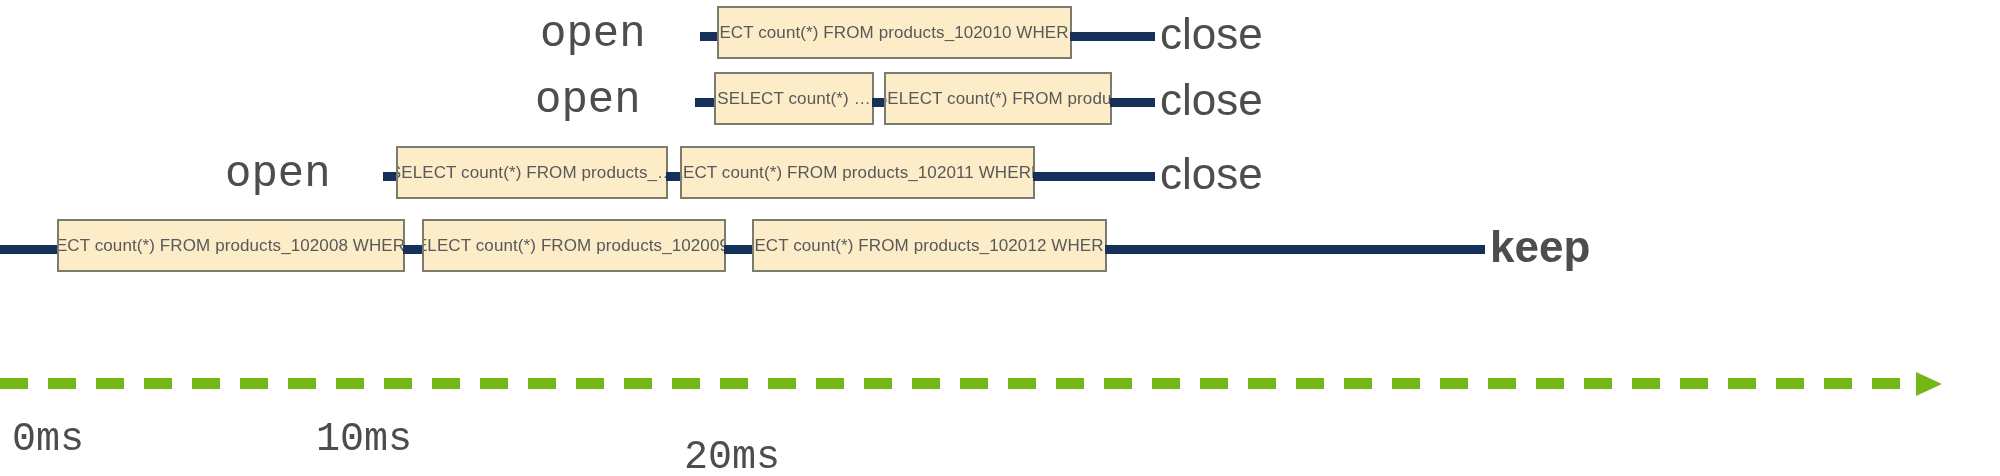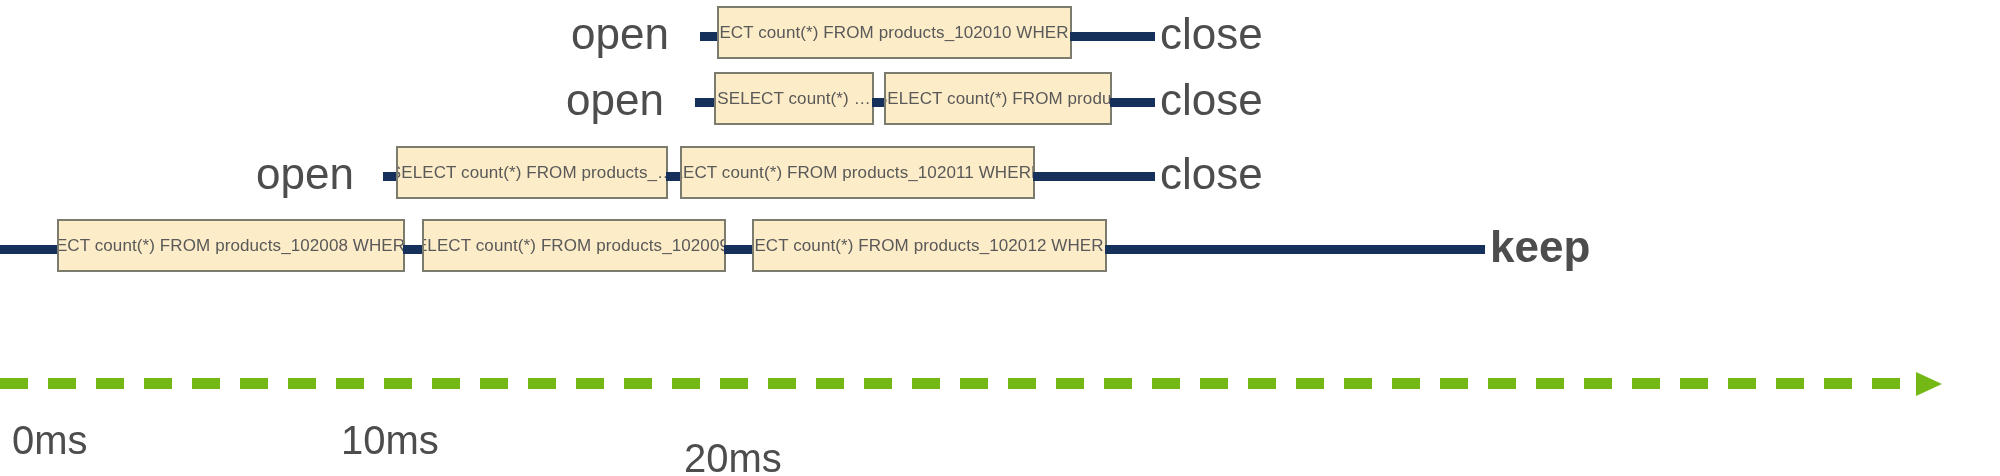--- a/index.html
+++ b/index.html
@@ -33,21 +33,22 @@
   
   .session-label {
     position: absolute;
     font-size: 44px;
     color: #4d4d4d;
     font-family: "Liberation Sans", sans-serif;
     line-height: 1;
     white-space: nowrap;
   }
   .session-label.right-align {
-    text-align: center;
+    text-align: left;
+    font-family: Liberation Mono, monospace;
   }
 
   
   .query-box {
     position: absolute;
     background: #fdecc8;
     border: 2px solid #7b7b6e;
     box-sizing: border-box;
     display: flex;
     align-items: center;
@@ -94,21 +95,21 @@
     border-bottom: 12px solid transparent;
     border-left: 26px solid #74b816;
   }
 
   
   .tick-label {
     position: absolute;
     top: 420px;
     font-size: 40px;
     color: #4d4d4d;
-    font-family: Liberation Sans, sans-serif;
+    font-family: Liberation Mono, monospace;
     line-height: 1;
     white-space: nowrap;
   }
 </style>
 </head>
 <body>
 
 <div id="diagram">
 
   <div>
@@ -188,16 +189,16 @@
 
     <div class="session-label" style="left:1490px; top:225px; width:200px;font-weight:bold;">keep</div>
   </div>
 
   <div id="time-arrow-wrap">
     <div class="green-dash"></div>
     <div class="green-arrowhead"></div>
   </div>
 
   <div class="tick-label" style="left:12px;">0ms</div>
-  <div class="tick-label" style="left:341px;">10ms</div>
+  <div class="tick-label" style="left:316px;">10ms</div>
   <div class="tick-label" style="left:684px;margin-top:18px;">20ms</div>
 
 </div>
 
 </body></html>

